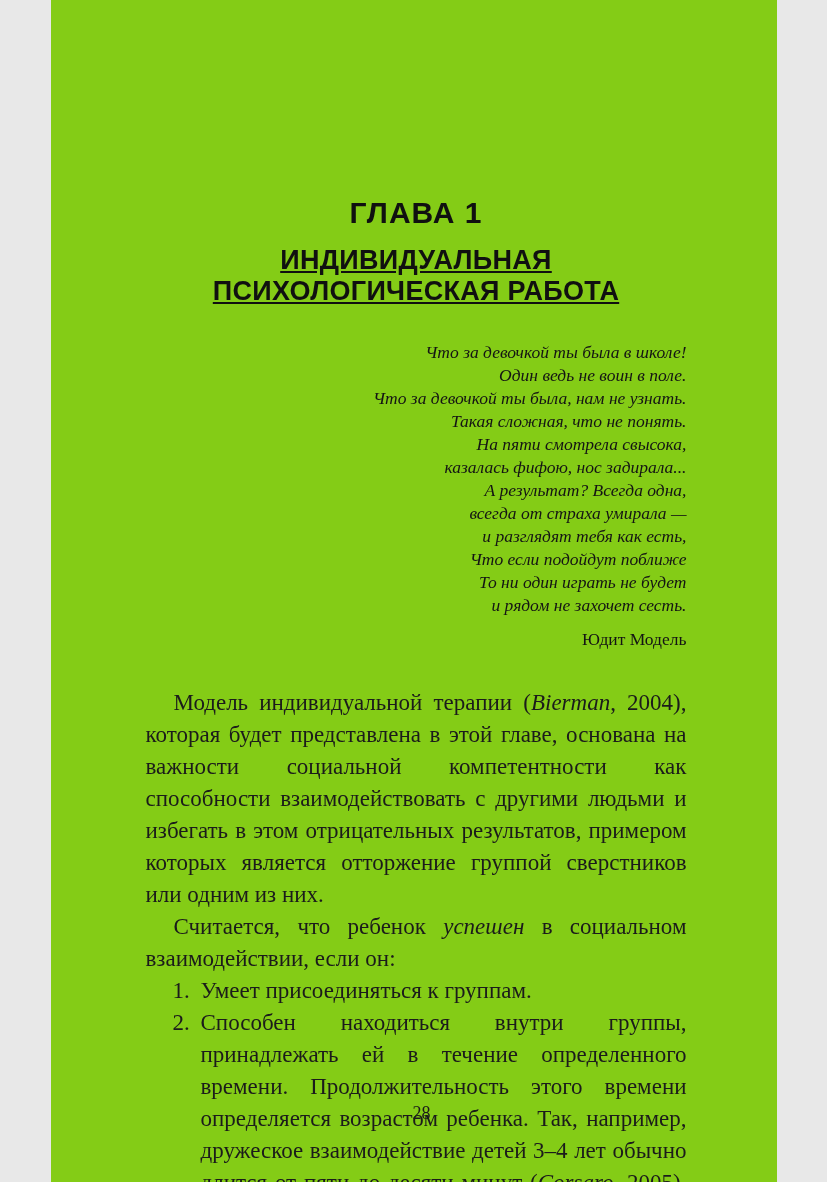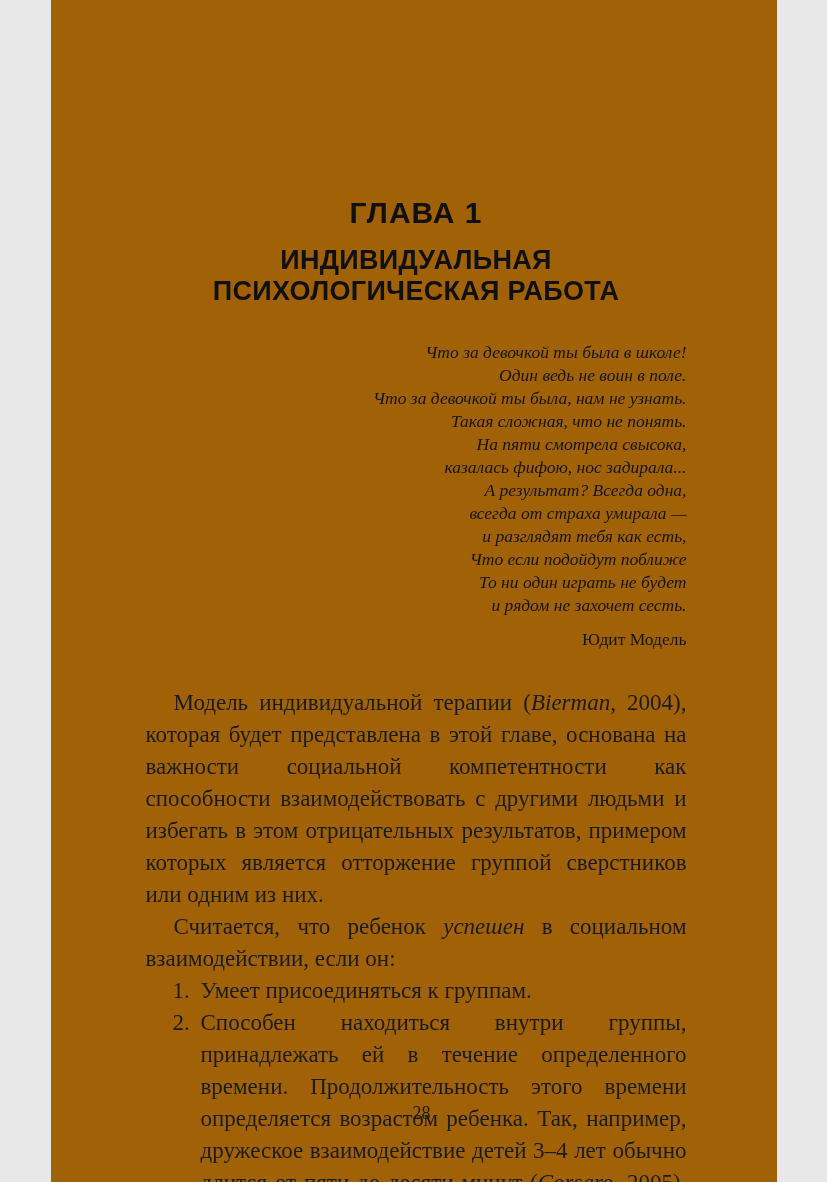--- a/index.html
+++ b/index.html
@@ -4,21 +4,21 @@
 <style>
   html, body {
     margin: 0;
     padding: 0;
     background: #e8e8e8;
   }
   .page {
     width: 726px;
     height: 1182px;
     margin: 0 auto;
-    background: #a16207;
+    background: #84cc16;
     position: relative;
     box-sizing: border-box;
     padding: 0 90px 12px 95px;
     font-family: "Liberation Serif", serif;
     color: #1b1b1b;
     overflow: hidden;
   }
   .chapter-head {
     padding-top: 196px;
     text-align: center;
@@ -27,20 +27,21 @@
     color: #101010;
   }
   .chapter-number {
     font-size: 30px;
     letter-spacing: 1px;
   }
   .chapter-title {
     font-size: 27px;
     margin-top: 15px;
     letter-spacing: 0.3px;
+    text-decoration: underline;
   }
   .epigraph {
     margin-top: 34px;
     margin-left: auto;
     width: 354px;
     font-style: italic;
     font-size: 17.5px;
     line-height: 23px;
     color: #141414;
   }

